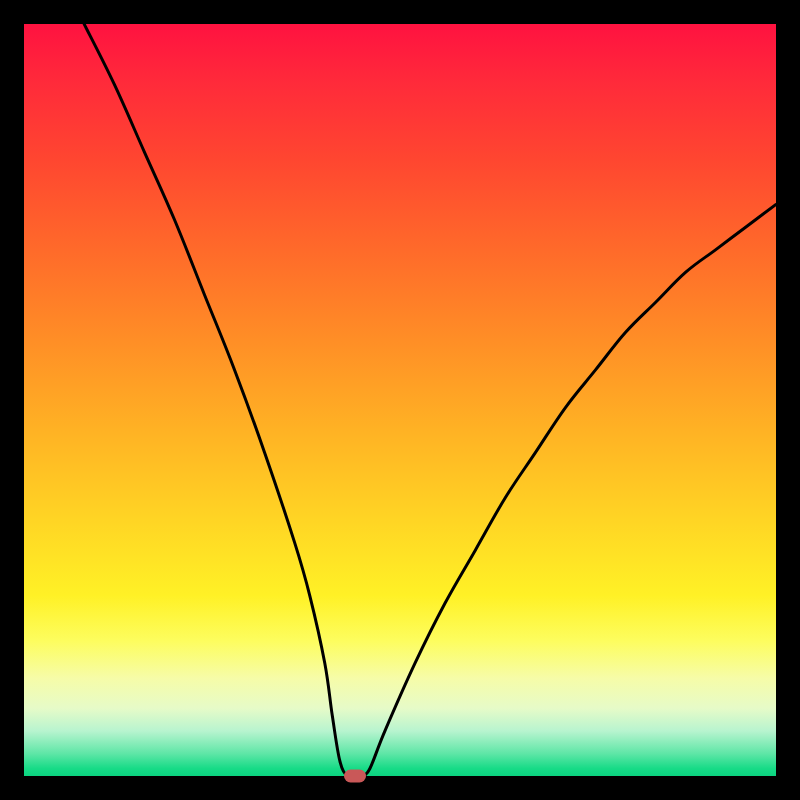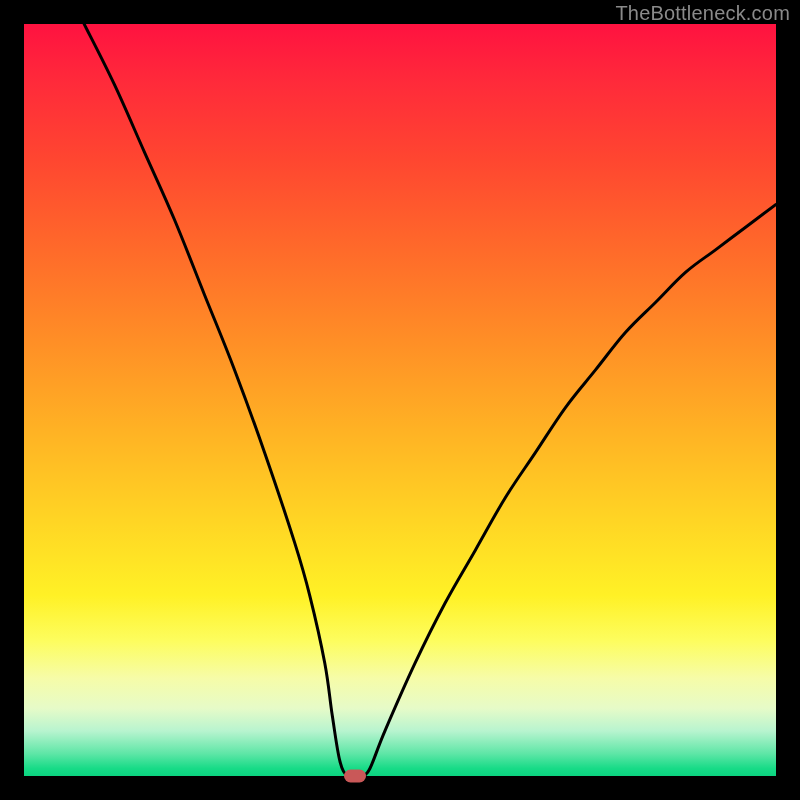--- a/index.html
+++ b/index.html
@@ -64,20 +64,19 @@
     height: 13px;
     border-radius: 7px;
     background: #c95858;
     transform: translate(-50%, -50%);
   }
 </style>
 </head>
 <body>
 
 <div class="frame">
-  <div class="watermark">TheBottleneck.com</div>
   <div class="plot">
     <svg class="curve" viewBox="0 0 752 752" preserveAspectRatio="none">
       <path id="curve-path" fill="none" stroke="#000000" stroke-width="3" stroke-linejoin="round" stroke-linecap="round" d="M 60.160000000000004 0 C 65.5744 10.828799999999994, 79.4112 37.148799999999966, 90.24 60.15999999999997 C 101.0688 83.17119999999997, 109.4912 103.47520000000003, 120.32000000000001 127.84000000000003 C 131.1488 152.20480000000003, 139.5712 169.8016, 150.4 195.51999999999998 C 161.2288 221.23839999999996, 169.6512 243.64799999999997, 180.48 270.71999999999997 C 191.3088 297.792, 199.73120000000003 317.4943999999999, 210.56000000000003 345.91999999999996 C 221.38880000000003 374.3456, 229.8112 397.50719999999995, 240.64000000000001 428.64 C 251.46880000000002 459.7728, 262.59839999999997 493.1616, 270.71999999999997 518.88 C 278.84159999999997 544.5984, 280.3456 549.8624, 285.76 571.52 C 291.1744 593.1776, 296.7392 617.5424, 300.8 639.2 C 304.86080000000004 660.8576, 305.6128 674.2432, 308.32 691.84 C 311.0272 709.4368000000001, 313.1328 726.1312, 315.84 736.96 C 318.5472 747.7888, 320.6528 749.2928, 323.36 752 C 326.0672 754.7072, 328.1728 752, 330.88 752 C 333.5872 752, 335.69280000000003 753.3536, 338.40000000000003 752 C 341.10720000000003 750.6464, 341.85920000000004 752.6016, 345.92 744.48 C 349.9808 736.3584000000001, 352.8384 725.8303999999999, 360.96 706.88 C 369.0816 687.9296, 380.2112 662.2112000000001, 391.04 639.2 C 401.8688 616.1888, 410.29120000000006 599.3439999999999, 421.12000000000006 579.04 C 431.94880000000006 558.736, 440.3712 545.3503999999999, 451.2 526.4 C 462.0288 507.4496, 470.45120000000003 491.35679999999996, 481.28000000000003 473.76 C 492.10880000000003 456.1632, 500.5312 444.8832, 511.36 428.64 C 522.1888 412.3968, 530.6111999999999 398.4096, 541.4399999999999 383.52 C 552.2687999999999 368.63039999999995, 560.6912 359.45599999999996, 571.52 345.91999999999996 C 582.3488 332.38399999999996, 590.7712 320.5024, 601.6 308.32000000000005 C 612.4288 296.1376000000001, 620.8512 289.0688, 631.68 278.24 C 642.5088 267.4112, 650.9312 257.63519999999994, 661.76 248.15999999999997 C 672.5888 238.68479999999997, 681.0112 233.72160000000002, 691.84 225.60000000000002 C 702.6688 217.47840000000002, 711.0912 211.16159999999996, 721.92 203.03999999999996 C 732.7488 194.91839999999996, 746.5856 184.54080000000002, 752 180.48000000000002"></path>
     </svg>
     <div id="marker" class="marker" style="left: 330.88px; top: 752px; background: rgb(201, 88, 88);"></div>
   </div>
 </div>
 
 </body></html>

